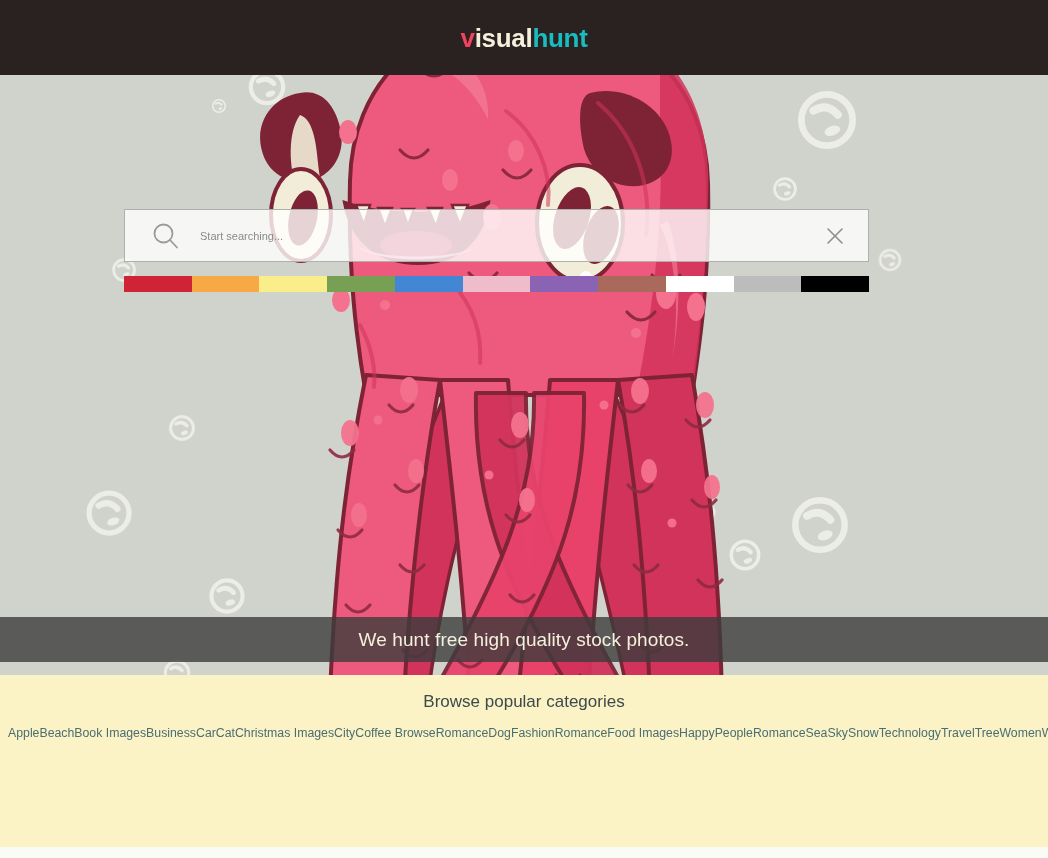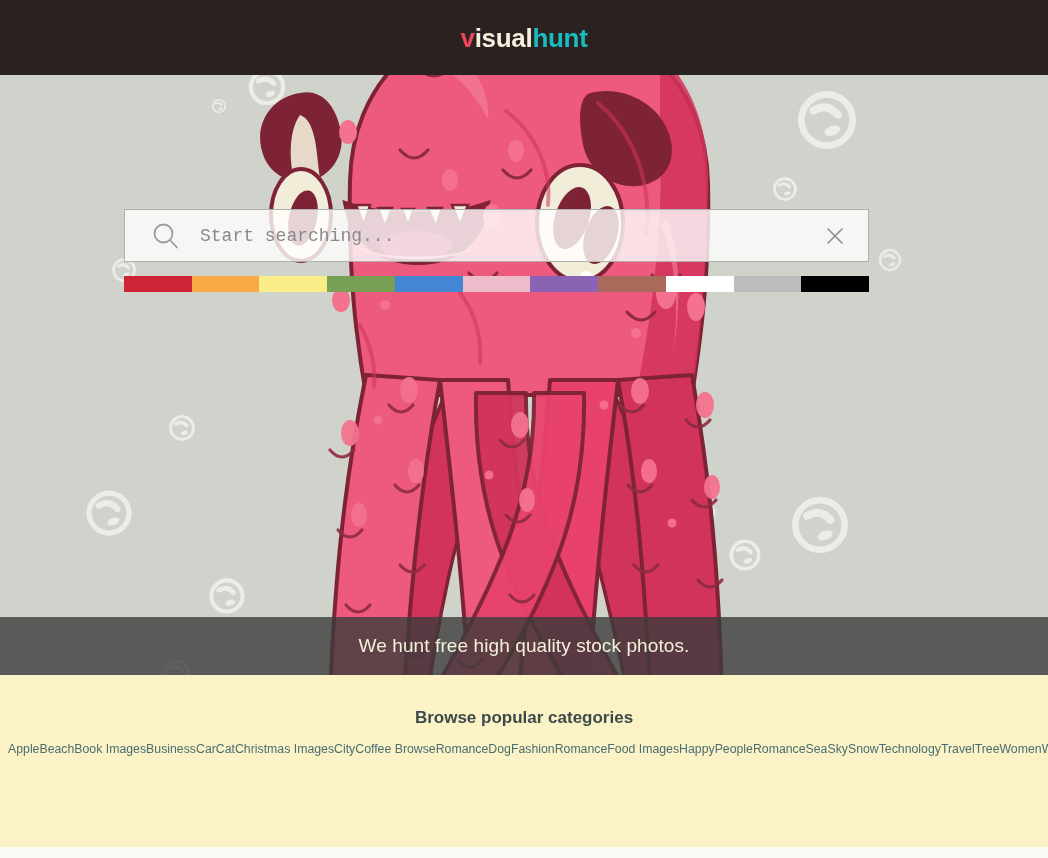--- a/index.html
+++ b/index.html
@@ -37,52 +37,52 @@
   }
   .search-box {
     width:100%; height:100%;
     background:rgba(255,255,255,0.80);
     border:1px solid #AEB0AB;
     display:flex; align-items:center; position:relative;
   }
   .search-icon { margin-left:26px; flex:0 0 auto; display:block; }
   .search-input {
     flex:1 1 auto; border:0; background:transparent; outline:none;
-    font-family:Liberation Mono, monospace;
-    font-size:18px; color:#a16207; margin-left:19px;
+    font-family:Liberation Sans, sans-serif;
+    font-size:11px; color:#a16207; margin-left:19px;
   }
   .search-input::placeholder { color:#8A8A8A; opacity:1; }
   .clear-icon { margin-right:22px; flex:0 0 auto; display:block; cursor:pointer; }
 
   
   .swatches {
     position:absolute; top:276px; left:124px; width:745px; height:16px;
     display:flex; z-index:30;
   }
   .swatch { flex:1 1 0; height:100%; cursor:pointer; }
 
   
   .tagline {
-    position:absolute; top:617px; left:0; width:1048px; height:58px;
+    position:absolute; top:617px; left:0; width:1048px; height:45px;
     background:rgba(60,60,60,0.80);
     display:flex; align-items:center; justify-content:center;
     z-index:35;
   }
   .tagline-text {
     color:#F4F0DC; font-size:19px; letter-spacing:0.1px;
   }
 
   
   .categories {
     position:absolute; top:675px; left:0; width:1048px; height:172px;
     background:#FBF3C6; z-index:35;
   }
   .cat-title {
-    text-align:center; padding-top:33px;
-    font-size:17px; color:#3C4A4A; font-weight:bold;
+    text-align:center; padding-top:17px;
+    font-size:17px; color:#3C4A4A; font-weight:normal;
   }
   .cat-grid {
     display:flex; margin-top:12px; padding:0 8px;
   }
   .cat-col { flex:1 1 0; display:flex; flex-direction:row; align-items:center; }
   .cat-link {
     font-size:12.3px; color:#4A6E72; text-decoration:none;
     line-height:18px; cursor:pointer; white-space:nowrap;
   }
 

